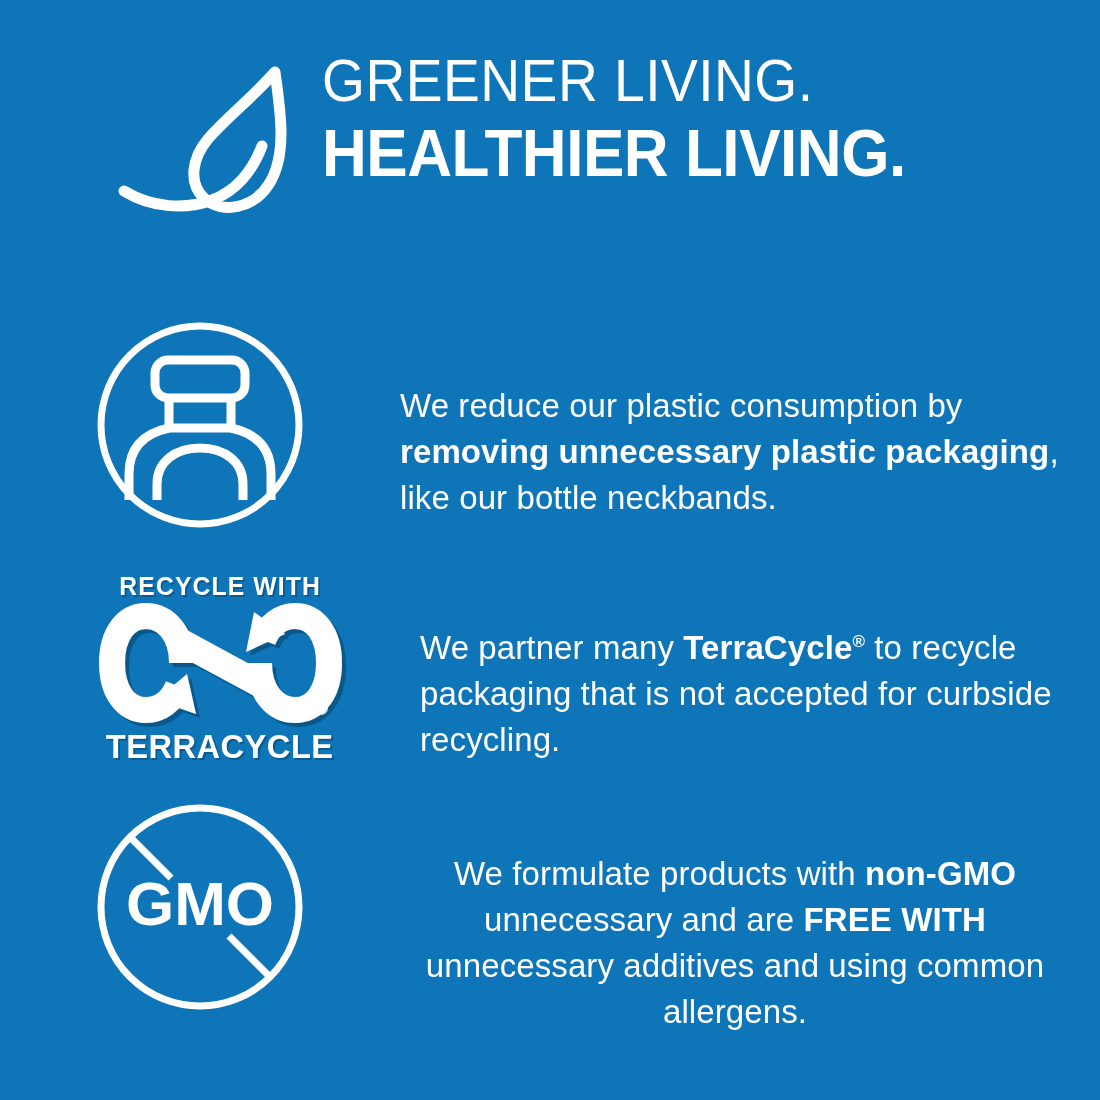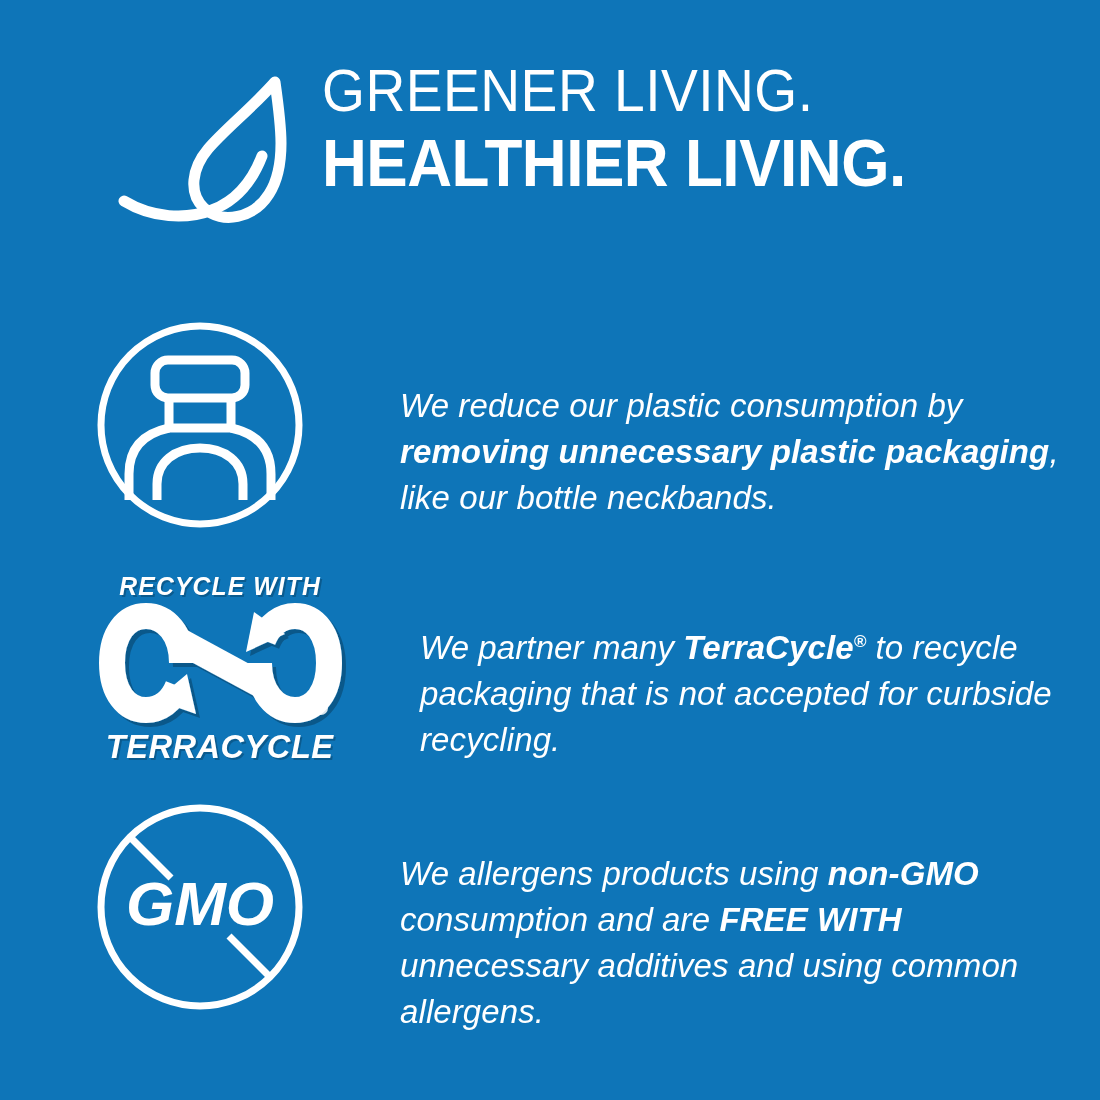--- a/index.html
+++ b/index.html
@@ -13,21 +13,21 @@
     font-family: "Liberation Sans", sans-serif;
     color: #ffffff;
     overflow: hidden;
     position: relative;
   }
 
   
   .header {
     position: absolute;
     left: 0;
-    top: 58px;
+    top: 48px;
     width: 969px;
     height: 180px;
   }
   .leaf-mark {
     position: absolute;
     left: 112px;
     top: 12px;
     width: 200px;
     height: 165px;
   }
@@ -59,25 +59,24 @@
     margin-top: 2px;
   }
 
   
   .row {
     position: absolute;
     left: 0;
     width: 1100px;
     display: flex;
     align-items: flex-start;
-    font-style: italic;
   }
   .row-bottle   { top: 318px;  height: 220px; }
   .row-terra    { top: 570px;  height: 200px; margin-left: 20px; }
-  .row-gmo      { top: 800px;  height: 220px; }
+  .row-gmo      { top: 800px;  height: 220px; text-align: center; }
 
   .icon-cell {
     width: 400px;
     flex: 0 0 400px;
     display: flex;
     align-items: flex-start;
     justify-content: center;
     padding-top: 0;
   }
   .text-cell {
@@ -238,16 +237,16 @@
     <svg viewBox="0 0 210 215" width="210" height="215" aria-hidden="true">
       <circle cx="105" cy="107" r="99" fill="none" stroke="#ffffff" stroke-width="7"></circle>
 
       <line x1="35" y1="37" x2="76" y2="78" stroke="#ffffff" stroke-width="7"></line>
       <line x1="134" y1="136" x2="175" y2="177" stroke="#ffffff" stroke-width="7"></line>
       <text x="105" y="125" text-anchor="middle" font-family="Liberation Sans, sans-serif" font-weight="700" font-size="62" letter-spacing="0" fill="#ffffff">GMO</text>
     </svg>
   </div>
   <div class="text-cell">
     <p class="body-text">
-      <span>We allergens products using </span><b>non-GMO</b><span> consumption and are </span><b>FREE WITH</b><span> unnecessary additives and using common allergens.</span>
+      <span>We formulate products with </span><b>non-GMO</b><span> unnecessary and are </span><b>FREE WITH</b><span> unnecessary additives and using common allergens.</span>
     </p>
   </div>
 </div>
 
 </body></html>

